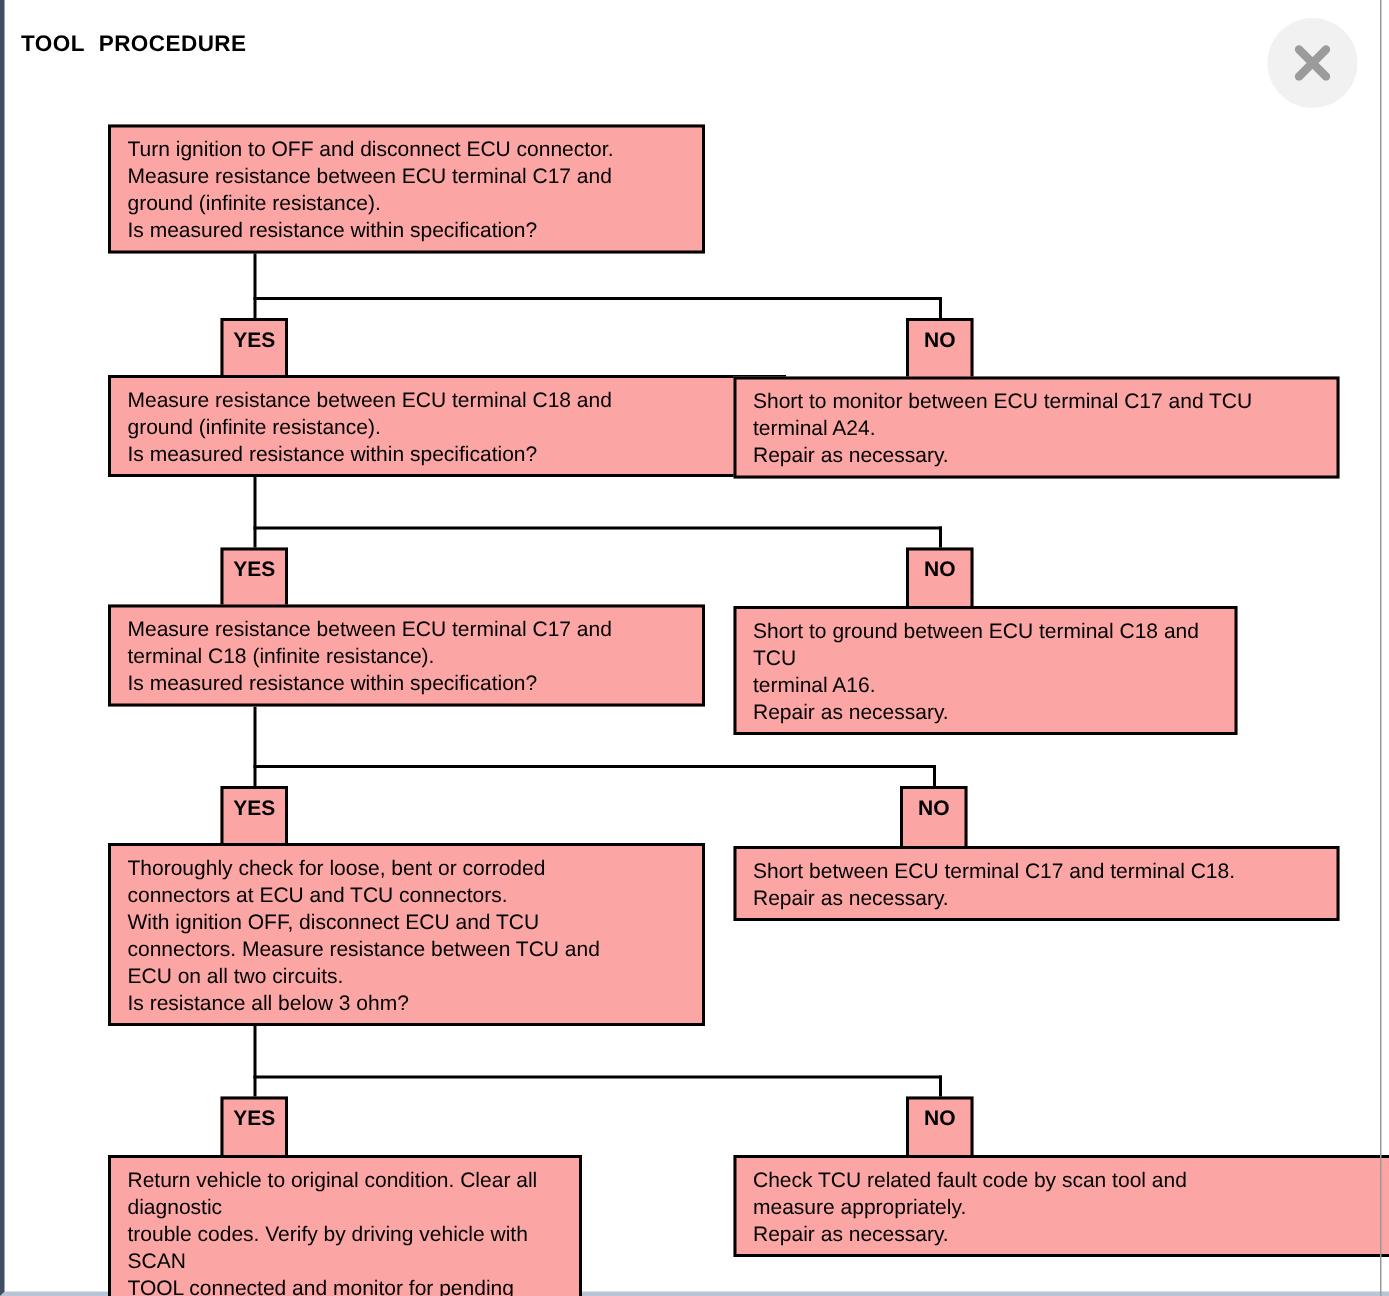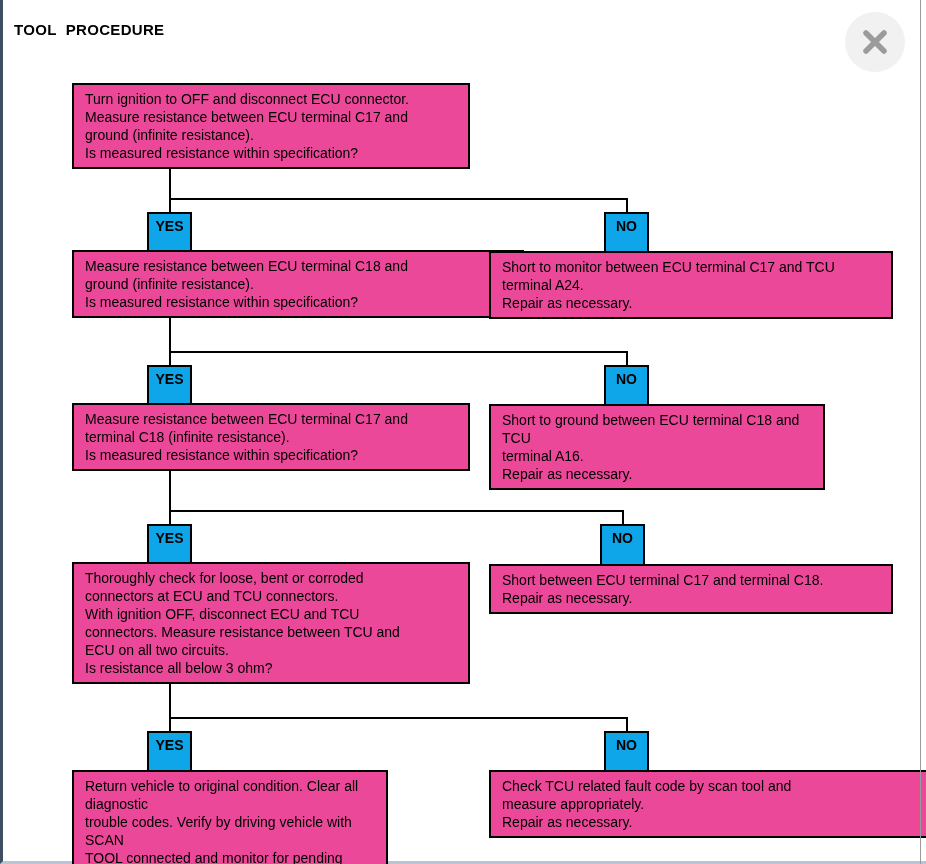--- a/index.html
+++ b/index.html
@@ -24,26 +24,26 @@
     font-size:15px; font-weight:bold; letter-spacing:.3px; word-spacing:5px;
     z-index:3;
   }
   .close-btn {
     position:absolute; left:845px; top:12px; width:60px; height:60px;
     border-radius:50%; background:#f1f1f1;
     display:flex; align-items:center; justify-content:center;
     cursor:pointer; z-index:4;
   }
   .node {
-    position:absolute; background:#ec4899; border:2px solid #000;
+    position:absolute; background:#fca5a5; border:2px solid #000;
     font-size:14px; line-height:18px; padding:5px 11px;
     white-space:pre-line; box-sizing:border-box; z-index:2;
   }
   .decision {
-    position:absolute; background:#0ea5e9; border:2px solid #000;
+    position:absolute; background:#fca5a5; border:2px solid #000;
     width:45px; height:44px; box-sizing:border-box;
     font-size:14px; font-weight:bold; text-align:center; line-height:24px;
     z-index:2;
   }
   .line { position:absolute; background:#000; z-index:1; }
 </style>
 </head>
 <body>
 
 <div class="panel"></div>

